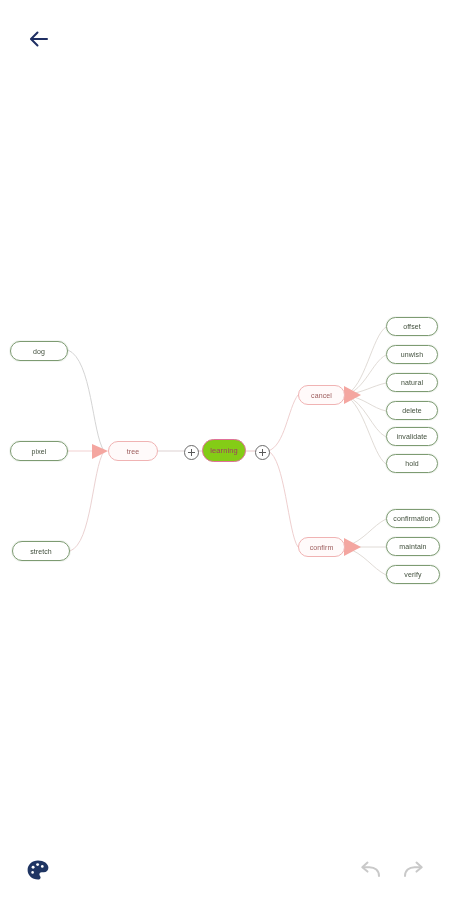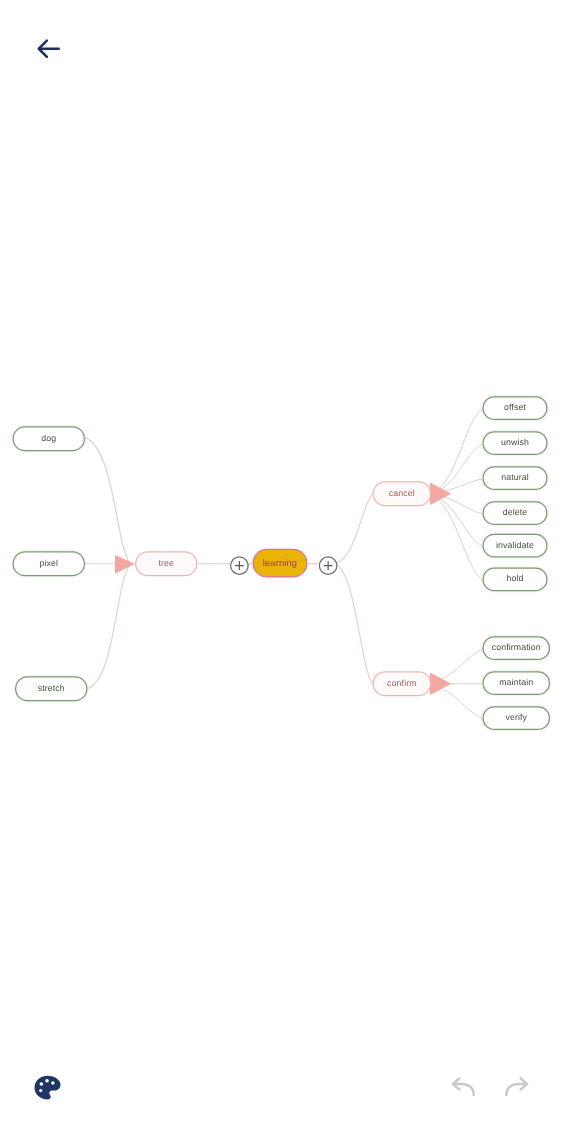--- a/index.html
+++ b/index.html
@@ -52,21 +52,21 @@
     border:1px solid #f0b3b3;
     color:#9c5b5b;
     font-size:7px;
     background:#fffafa;
   }
   
   .node.root{
     border:1.3px solid #e0709a;
     color:#a03b62;
     font-size:7.5px;
-    background:#eab308;
+    background:#84cc16;
   }
 
   
   .toggle{
     position:absolute;
     width:13px;height:13px;border-radius:50%;
     border:1px solid #6b6b6b;
     background:#fff;
     cursor:pointer;
     display:flex;align-items:center;justify-content:center;

